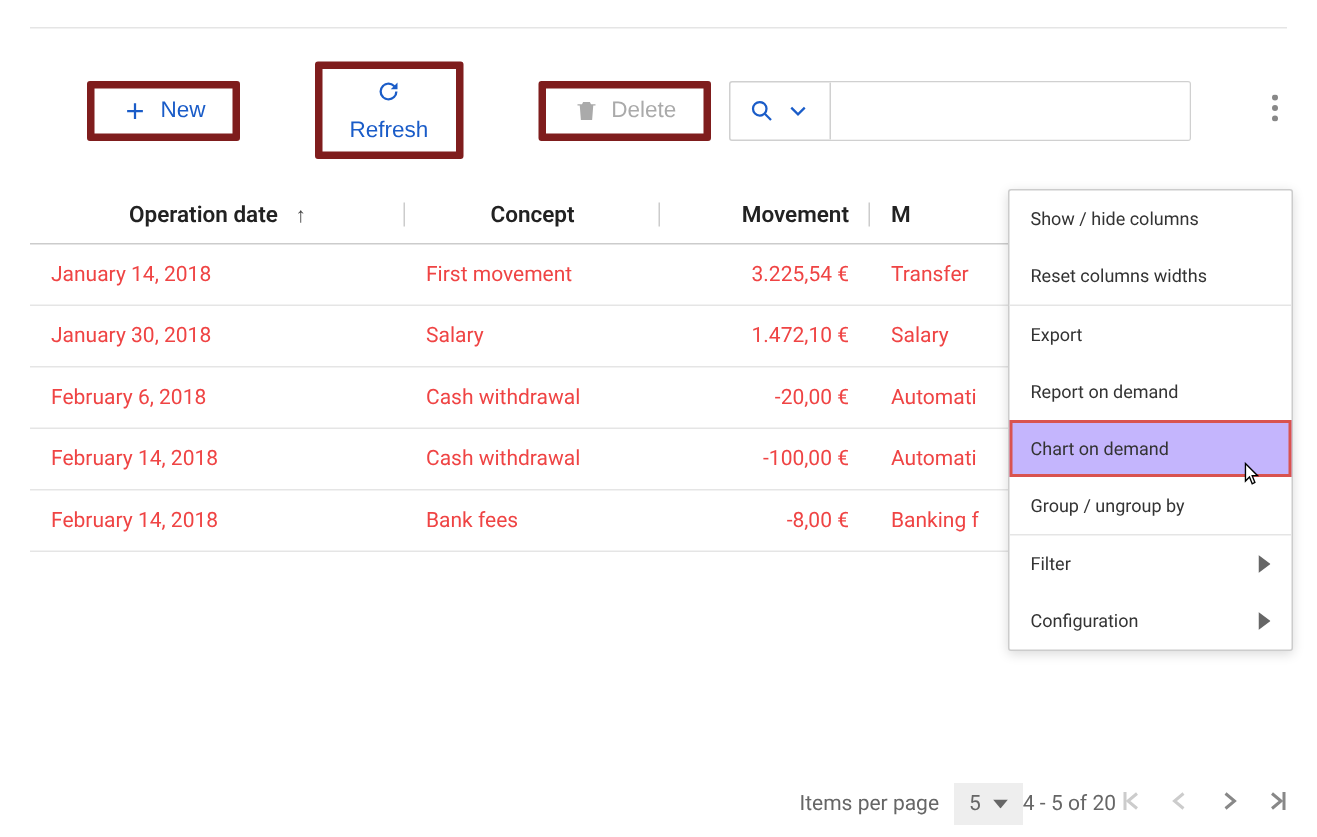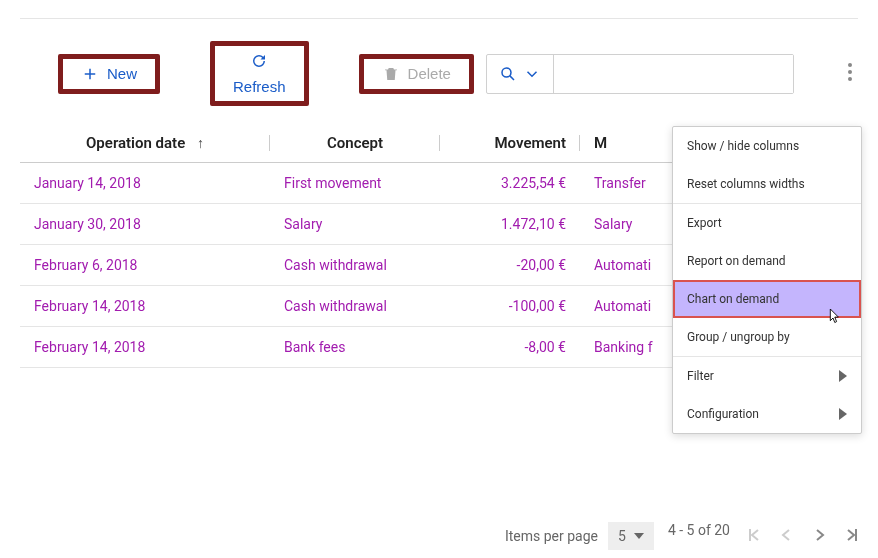--- a/index.html
+++ b/index.html
@@ -21,23 +21,23 @@
   .search-btn svg { width: 18px; height: 18px; stroke: #1a5cc8; fill: none; }
   .search-input { border: none; outline: none; padding: 10px 12px; font-size: 15px; width: 240px; border-left: 1px solid #d0d0d0; }
   .spacer { flex: 1; }
   .more-btn { padding: 8px 6px; cursor: pointer; }
   .more-btn svg { width: 4px; height: 18px; fill: #888; }
   table { width: 100%; border-collapse: collapse; }
   thead th { text-align: left; padding: 10px 14px; font-size: 15px; font-weight: 600; color: #222; border-bottom: 1px solid #ccc; position: relative; }
   thead th:not(:last-child)::after { content: ""; position: absolute; right: 0; top: 30%; height: 40%; border-right: 1px solid #ccc; }
   .sort-icon { margin-left: 8px; font-size: 14px; color: #444; }
   tbody tr { border-bottom: 1px solid #e5e5e5; }
-  tbody td { padding: 12px 14px; font-size: 14px; color: #a21caf; }
+  tbody td { padding: 12px 14px; font-size: 14px; color: #ef4444; }
   .col-amount { text-align: right; }
-  .footer { position: absolute; bottom: 8px; right: 16px; display: flex; gap: 14px; font-size: 14px; color: #666; }
+  .footer { position: absolute; bottom: 8px; right: 16px; display: flex; align-items: center; gap: 0; font-size: 14px; color: #666; }
   .items-pp { display: flex; align-items: center; gap: 10px; }
   .pp-select { display: inline-flex; align-items: center; gap: 8px; background: #eee; padding: 6px 10px; cursor: pointer; }
   .pp-select svg { width: 10px; height: 6px; fill: #666; }
   .pager { display: flex; align-items: center; gap: 10px; }
   .pager-btn { padding: 4px; cursor: pointer; }
   .pager-btn svg { width: 14px; height: 14px; stroke: #888; fill: none; stroke-width: 2; }
   .pager-btn.disabled svg { stroke: #ccc; }
   .menu { position: absolute; top: 126px; right: 16px; width: 190px; background: #fff; border: 1px solid #ccc; border-radius: 2px; box-shadow: 0 2px 8px rgba(0,0,0,0.15); }
   .menu-item { padding: 12px 14px; font-size: 12px; color: #333; cursor: pointer; display: flex; align-items: center; justify-content: space-between; }
   .menu-item.bordered { border-bottom: 1px solid #e5e5e5; }

